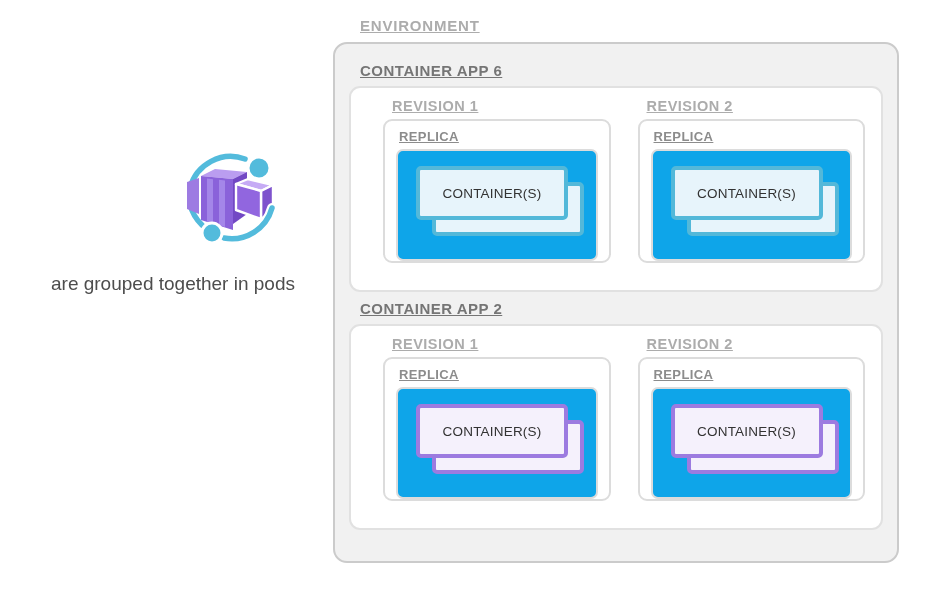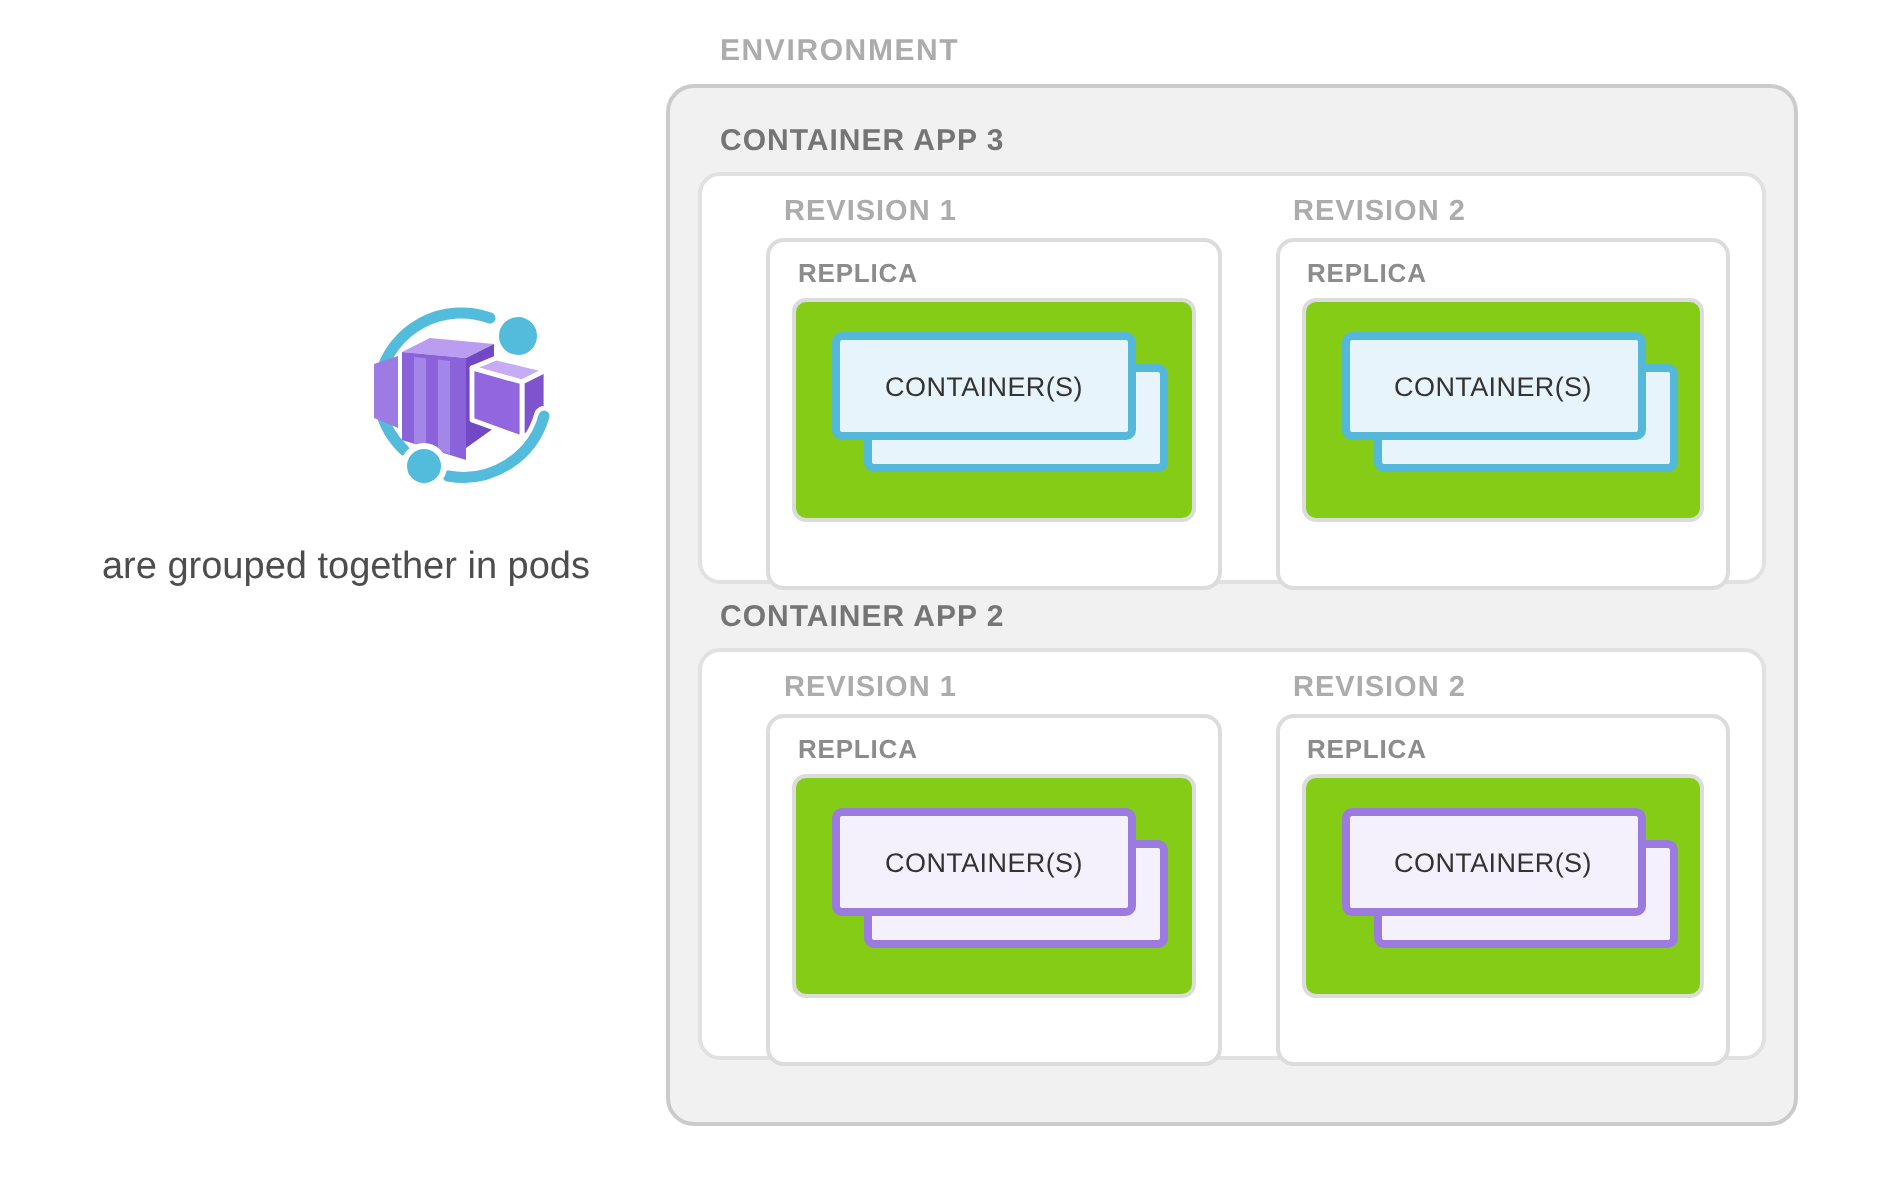--- a/index.html
+++ b/index.html
@@ -15,43 +15,43 @@
   .icon-wrap { position:absolute; left:181px; top:144px; width:100px; height:108px; }
   .caption {
     position:absolute; left:0; top:271px; width:295px;
     text-align:right; font-size:19px; line-height:26.5px; color:#4D4D4D;
   }
   .caption b { color:#1F1F1F; font-weight:700; }
   .cap-line { white-space:nowrap; }
 
   
   .env-wrap { position:absolute; left:333px; top:17px; width:566px; }
-  .lbl { font-weight:700; }
+  .lbl { font-weight:700;text-decoration:underline; }
   .env-label { font-size:15px; letter-spacing:.8px; color:#ACACAC; margin:0 0 8px 27px; }
   .env-box {
     width:566px; height:521px; background:#F1F1F1;
     border:2px solid #CBCBCB; border-radius:14px;
     padding:10px 14px;
   }
   .app + .app { }
   .app-label { font-size:15px; letter-spacing:.5px; color:#757575; margin:8px 0 7px 11px; }
   .app-box {
     background:#fff; border:2px solid #E1E1E1; border-radius:11px;
     height:206px; padding:10px 16px 14px;
     display:flex; gap:11px;
   }
   .revision { flex:1; min-width:0;padding-left:16px; }
   .rev-label { font-size:14.5px; letter-spacing:.5px; color:#ACACAC; margin:0 0 5px 9px; }
   .rev-box {
     background:#fff; border:2px solid #DCDCDC; border-radius:9px;
-    height:176px; padding:7px 11px;
+    height:144px; padding:7px 11px;
   }
   .replica-label { font-size:13px; letter-spacing:.4px; color:#8C8C8C; margin:1px 0 5px 3px; }
   .replica-box {
-    background:#84cc16; border:2px solid #DCDCDC; border-radius:7px;
+    background:#0ea5e9; border:2px solid #DCDCDC; border-radius:7px;
     height:112px; position:relative;
   }
   .cbox {
     position:absolute; width:152px; height:54px;
     border:4px solid var(--bc); background:var(--bf); border-radius:5px;
   }
   .cbox.back  { left:34px; top:31px; }
   .cbox.front {
     left:18px; top:15px;
     display:flex; align-items:center; justify-content:center;
@@ -95,21 +95,21 @@
 
 <div class="caption">
   <div class="cap-line">are grouped together in pods</div>
 </div>
 
 <div class="env-wrap">
   <div class="lbl env-label">ENVIRONMENT</div>
   <div class="env-box">
 
     <div class="app theme-teal">
-      <div class="lbl app-label">CONTAINER APP 3</div>
+      <div class="lbl app-label">CONTAINER APP 6</div>
       <div class="app-box">
 
         <div class="revision">
           <div class="lbl rev-label">REVISION 1</div>
           <div class="rev-box">
             <div class="lbl replica-label">REPLICA</div>
             <div class="replica-box">
               <div class="cbox back"></div>
               <div class="cbox front">
                 <span>CONTAINER(S)</span>

